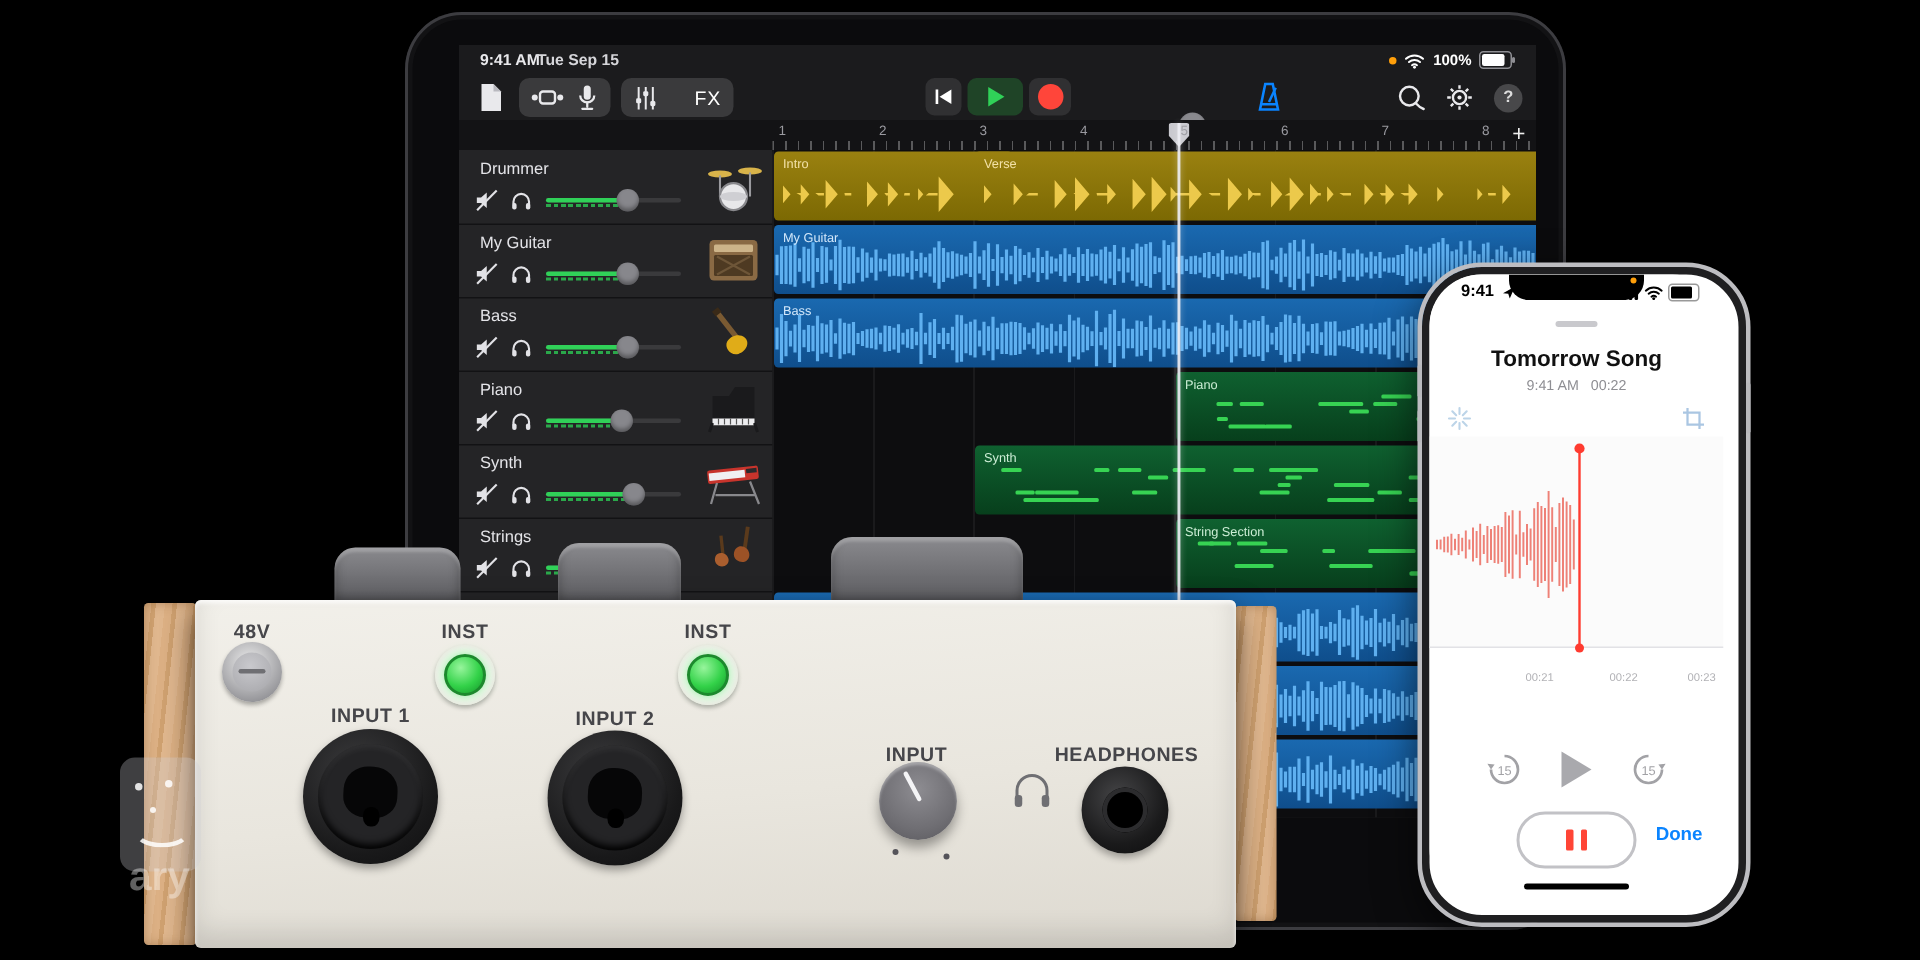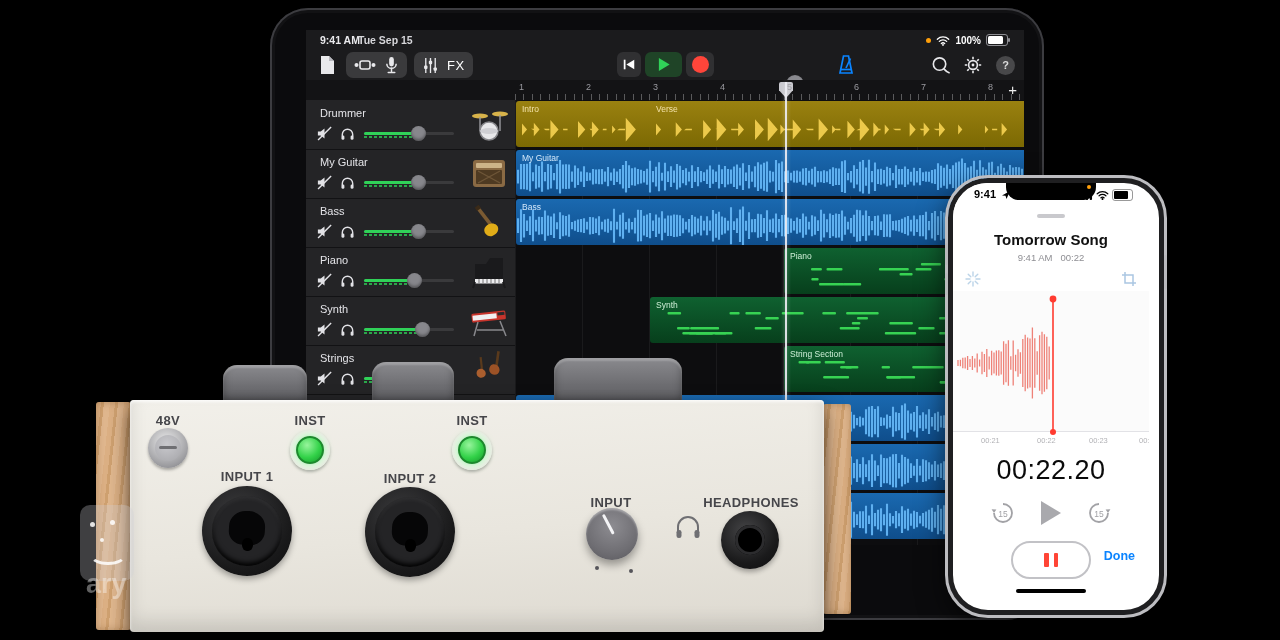--- a/index.html
+++ b/index.html
@@ -16,21 +16,21 @@
   .gb-status-right{position:absolute;right:16px;top:4px;display:flex;align-items:center;gap:5px;}
   .dot-orange{width:5px;height:5px;border-radius:50%;background:#ff9f0a;}
   .batt{width:20px;height:10px;border:1px solid #8e8e93;border-radius:3px;position:relative;}
   .batt i{position:absolute;left:1px;top:1px;bottom:1px;width:15px;background:#fff;border-radius:1.5px;}
   .batt:after{content:"";position:absolute;right:-3px;top:2.5px;width:2px;height:4px;background:#8e8e93;border-radius:1px;}
   .pct{font-size:10px;font-weight:bold;color:#fff;}
 
   .gb-toolbar{position:absolute;left:0;top:20px;right:0;height:30px;}
   .tb{position:absolute;top:2px;height:26px;display:flex;align-items:center;}
   .pill{background:#3a3a3c;border-radius:7px;height:26px;display:flex;align-items:center;gap:8px;padding:0 8px;}
-  .fx{color:#fff;font-size:13px;letter-spacing:.5px;}
+  .fx{color:#fff;font-size:13px;letter-spacing:.5px;margin-left:16px;}
   .tbtn{border-radius:6px;height:25px;display:flex;align-items:center;justify-content:center;}
   .tbtn.dark{background:#303032;width:24px;}
   .tbtn.play{background:#1f4427;width:37px;}
   .tbtn.rec{background:#303032;width:28px;}
   .rec-dot{width:17px;height:17px;border-radius:50%;background:#ff453a;}
   .sl-line{position:absolute;height:3px;border-radius:2px;}
   .help-c{width:19px;height:19px;border-radius:50%;background:#48484a;color:#ddd;font-size:11px;font-weight:bold;
           display:flex;align-items:center;justify-content:center;}
 
   .gb-ruler{position:absolute;left:0;top:50px;right:0;height:20px;background:#131315;border-bottom:1px solid #000;}
@@ -79,21 +79,21 @@
   .p-time{position:absolute;left:21px;top:0;font-weight:bold;}
   .p-sr{position:absolute;right:16px;top:1px;display:flex;align-items:center;gap:3px;}
   .p-dot{position:absolute;right:58px;top:-3px;width:4px;height:4px;border-radius:50%;background:#ff9f0a;}
   .grab{position:absolute;left:50%;top:31px;transform:translateX(-50%);width:28px;height:4px;border-radius:2px;background:#c9c9cd;}
   .p-title{position:absolute;left:0;right:0;top:48px;text-align:center;font-size:15px;font-weight:bold;color:#111;}
   .p-sub{position:absolute;left:0;right:0;top:69px;text-align:center;font-size:9.5px;color:#8e8e93;}
   .p-sub span{margin:0 4px;}
   .p-tool{position:absolute;top:88px;width:16px;height:16px;}
   .p-wave{position:absolute;left:0;right:0;top:108px;height:140px;background:#fbfbfb;border-bottom:1px solid #e2e2e6;}
   .p-ruler{position:absolute;left:0;right:0;top:251px;height:12px;font-size:7.5px;color:#b2b2b6;}
-  .p-ruler span{position:absolute;top:2px;}
+  .p-ruler span{position:absolute;top:13px;margin-left:36px;}
   .p-rdot{position:absolute;top:246px;width:6px;height:6px;border-radius:50%;background:#ff3b30;}
   .p-big{position:absolute;left:0;right:0;top:272px;text-align:center;font-size:27px;color:#0a0a0a;letter-spacing:.5px;}
   .p-ctl{position:absolute;left:0;right:0;top:318px;display:flex;justify-content:center;align-items:center;gap:26px;}
   .p-play{width:0;height:0;border-left:20px solid #a9a9ad;border-top:12px solid transparent;border-bottom:12px solid transparent;}
   .pause-pill{position:absolute;left:50%;top:358px;transform:translateX(-50%);width:76px;height:34px;border:2px solid #c2c2c6;
      border-radius:19px;background:#fff;display:flex;align-items:center;justify-content:center;gap:5px;}
   .pause-pill i{width:4.5px;height:14px;background:#ff4536;border-radius:1px;}
   .p-done{position:absolute;right:14px;top:366px;font-size:12.5px;font-weight:bold;color:#0a84ff;}
   .home-bar{position:absolute;left:50%;bottom:7px;transform:translateX(-50%);width:70px;height:4px;border-radius:2px;background:#000;}
   .nub{position:absolute;background:#b9b9bd;border-radius:2px;z-index:3;}
@@ -657,21 +657,20 @@
             <circle cx="100" cy="8" r="3.4" fill="#ff3b30"></circle>
           </svg></div>
       <div class="p-ruler" id="pRuler">
           <span style="left: 28px;">00:21</span>
           <span style="left: 84px;">00:22</span>
           <span style="left: 136px;">00:23</span>
           <span style="left: 186px;">00:24</span>
         </div>
       <span class="p-rdot" style="left:97px"></span>
 
-      <div class="p-big">00:22.20</div>
 
       <div class="p-ctl">
         <svg width="24" height="24" viewBox="0 0 24 24">
           <path d="M12 3a9 9 0 1 1-9 9" fill="none" stroke="#a2a2a6" stroke-width="1.8"></path>
           <path d="M3 12 0.6 8.2 5.4 8.6z" fill="#a2a2a6"></path>
           <text x="12" y="15.5" font-size="8.5" text-anchor="middle" fill="#a2a2a6">15</text>
           </svg>
         <span class="p-play"></span>
         <svg width="24" height="24" viewBox="0 0 24 24" style="transform:scaleX(-1)">
           <path d="M12 3a9 9 0 1 1-9 9" fill="none" stroke="#a2a2a6" stroke-width="1.8"></path>

